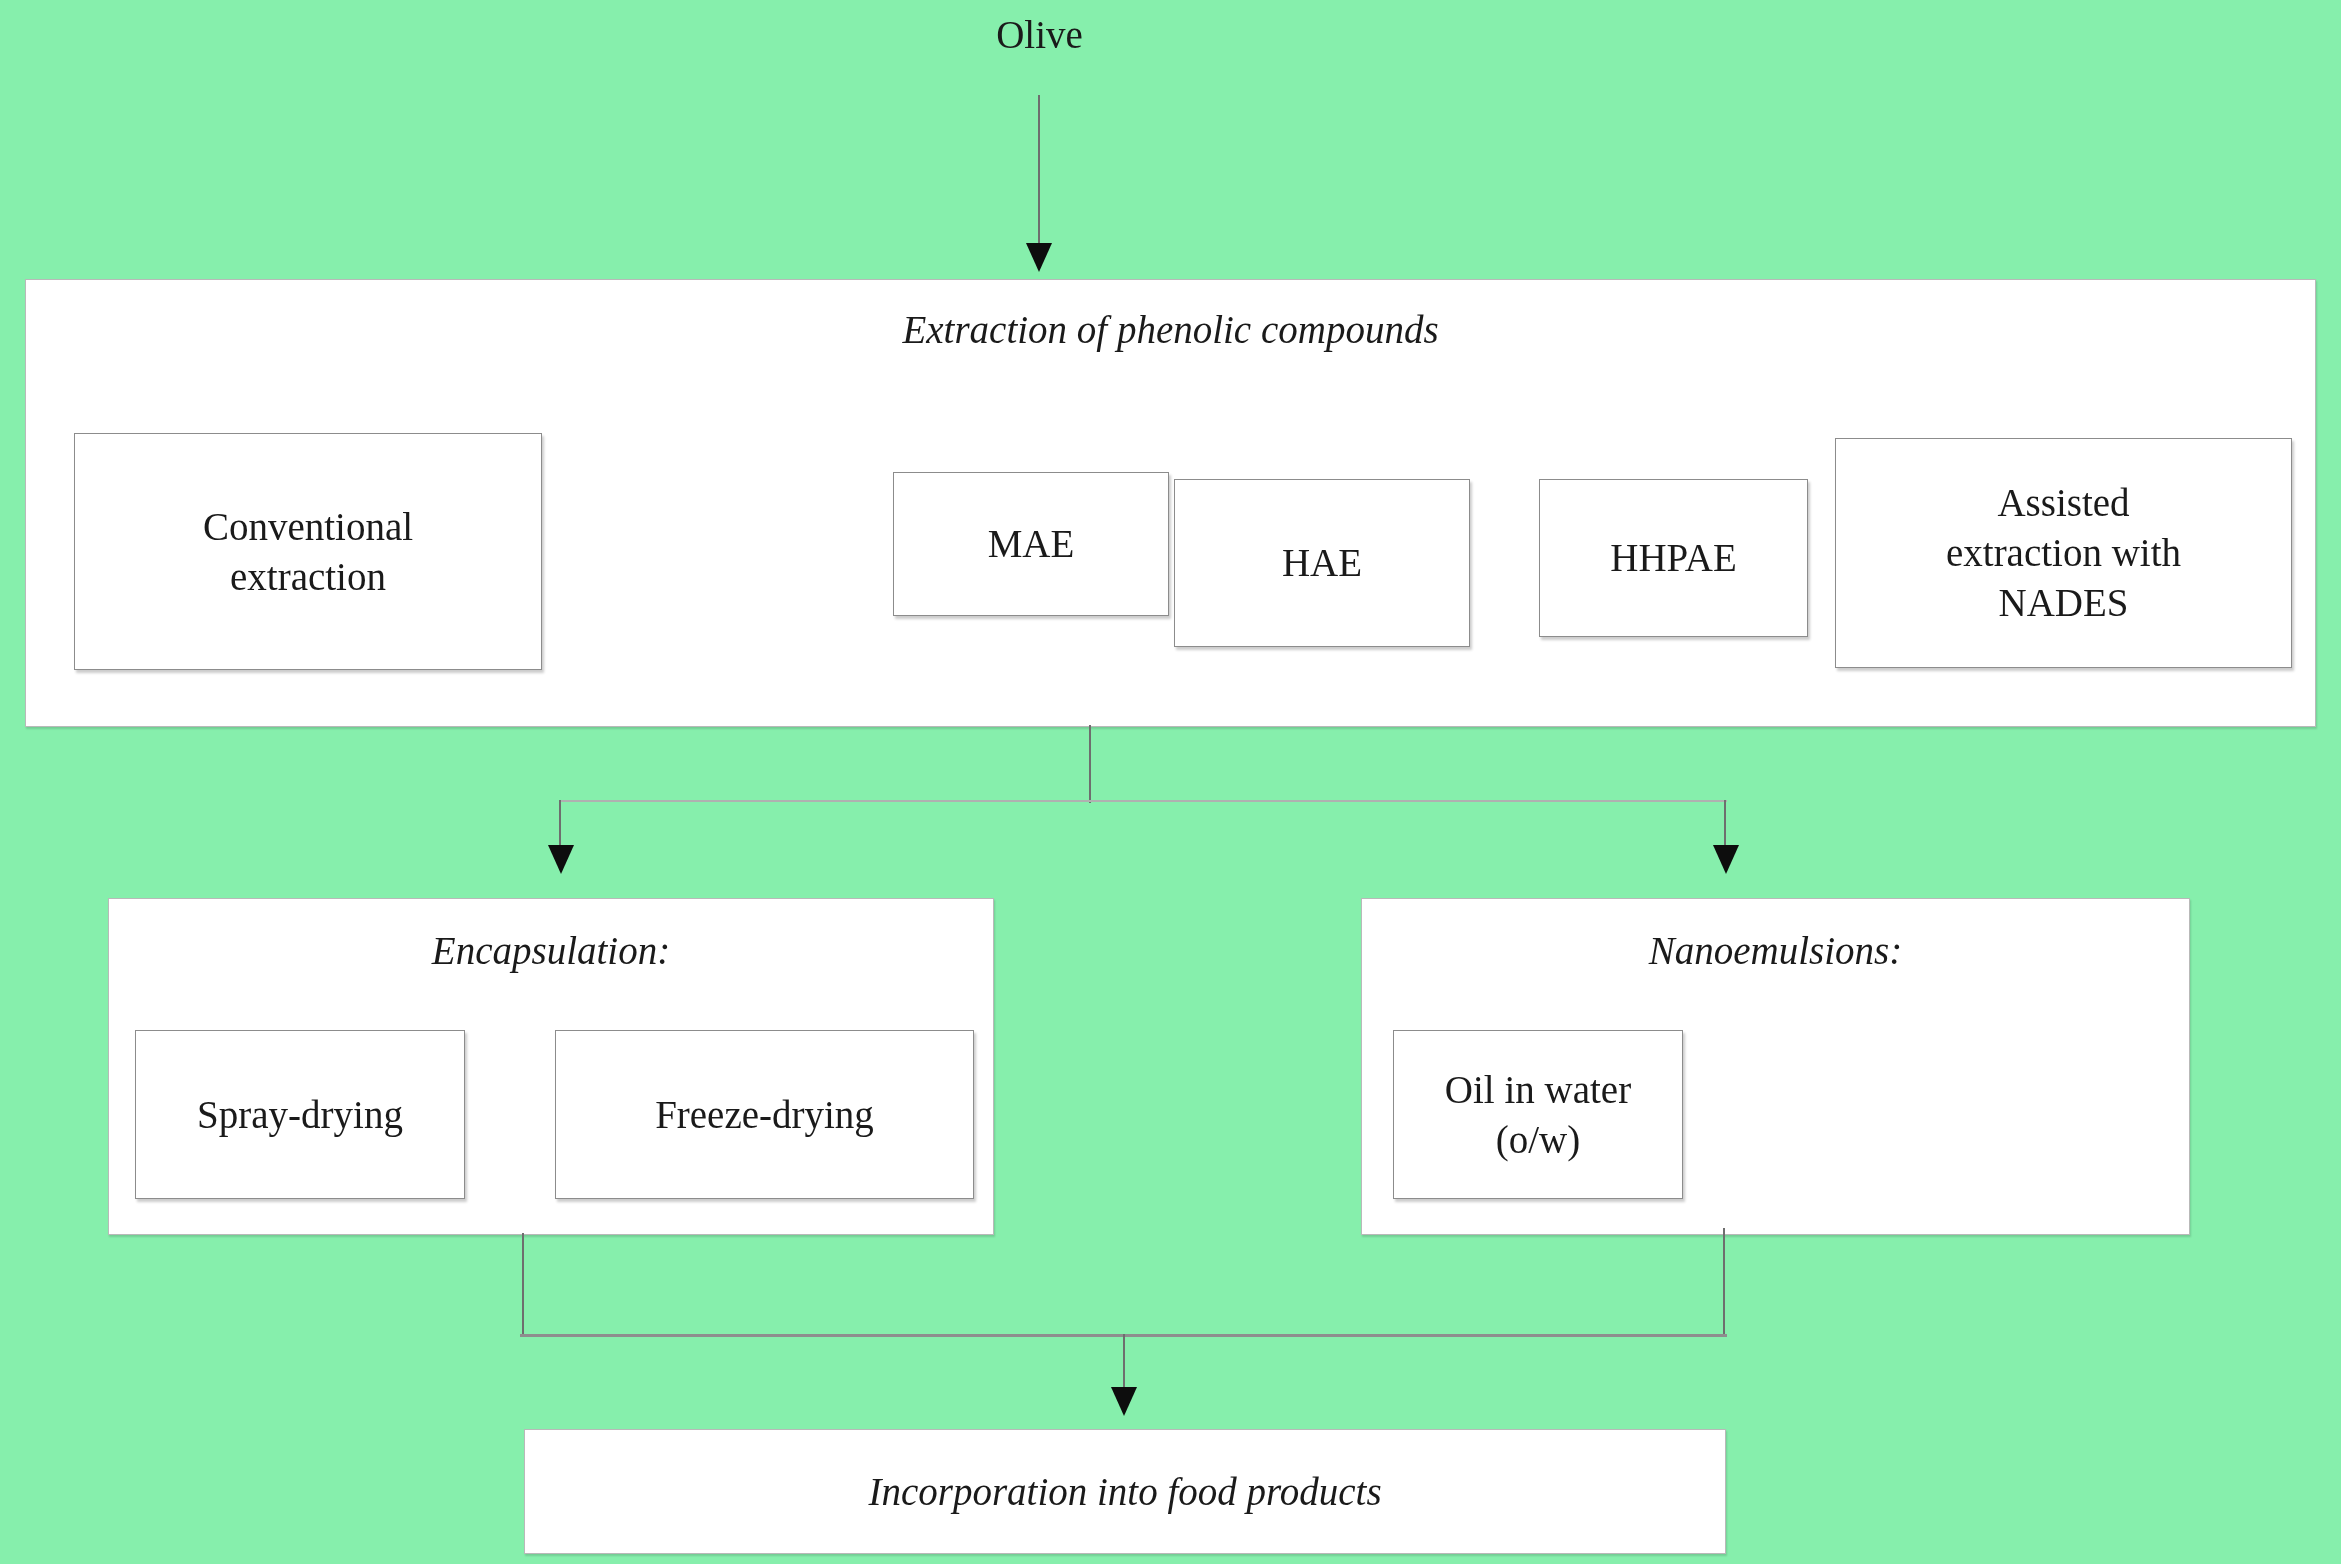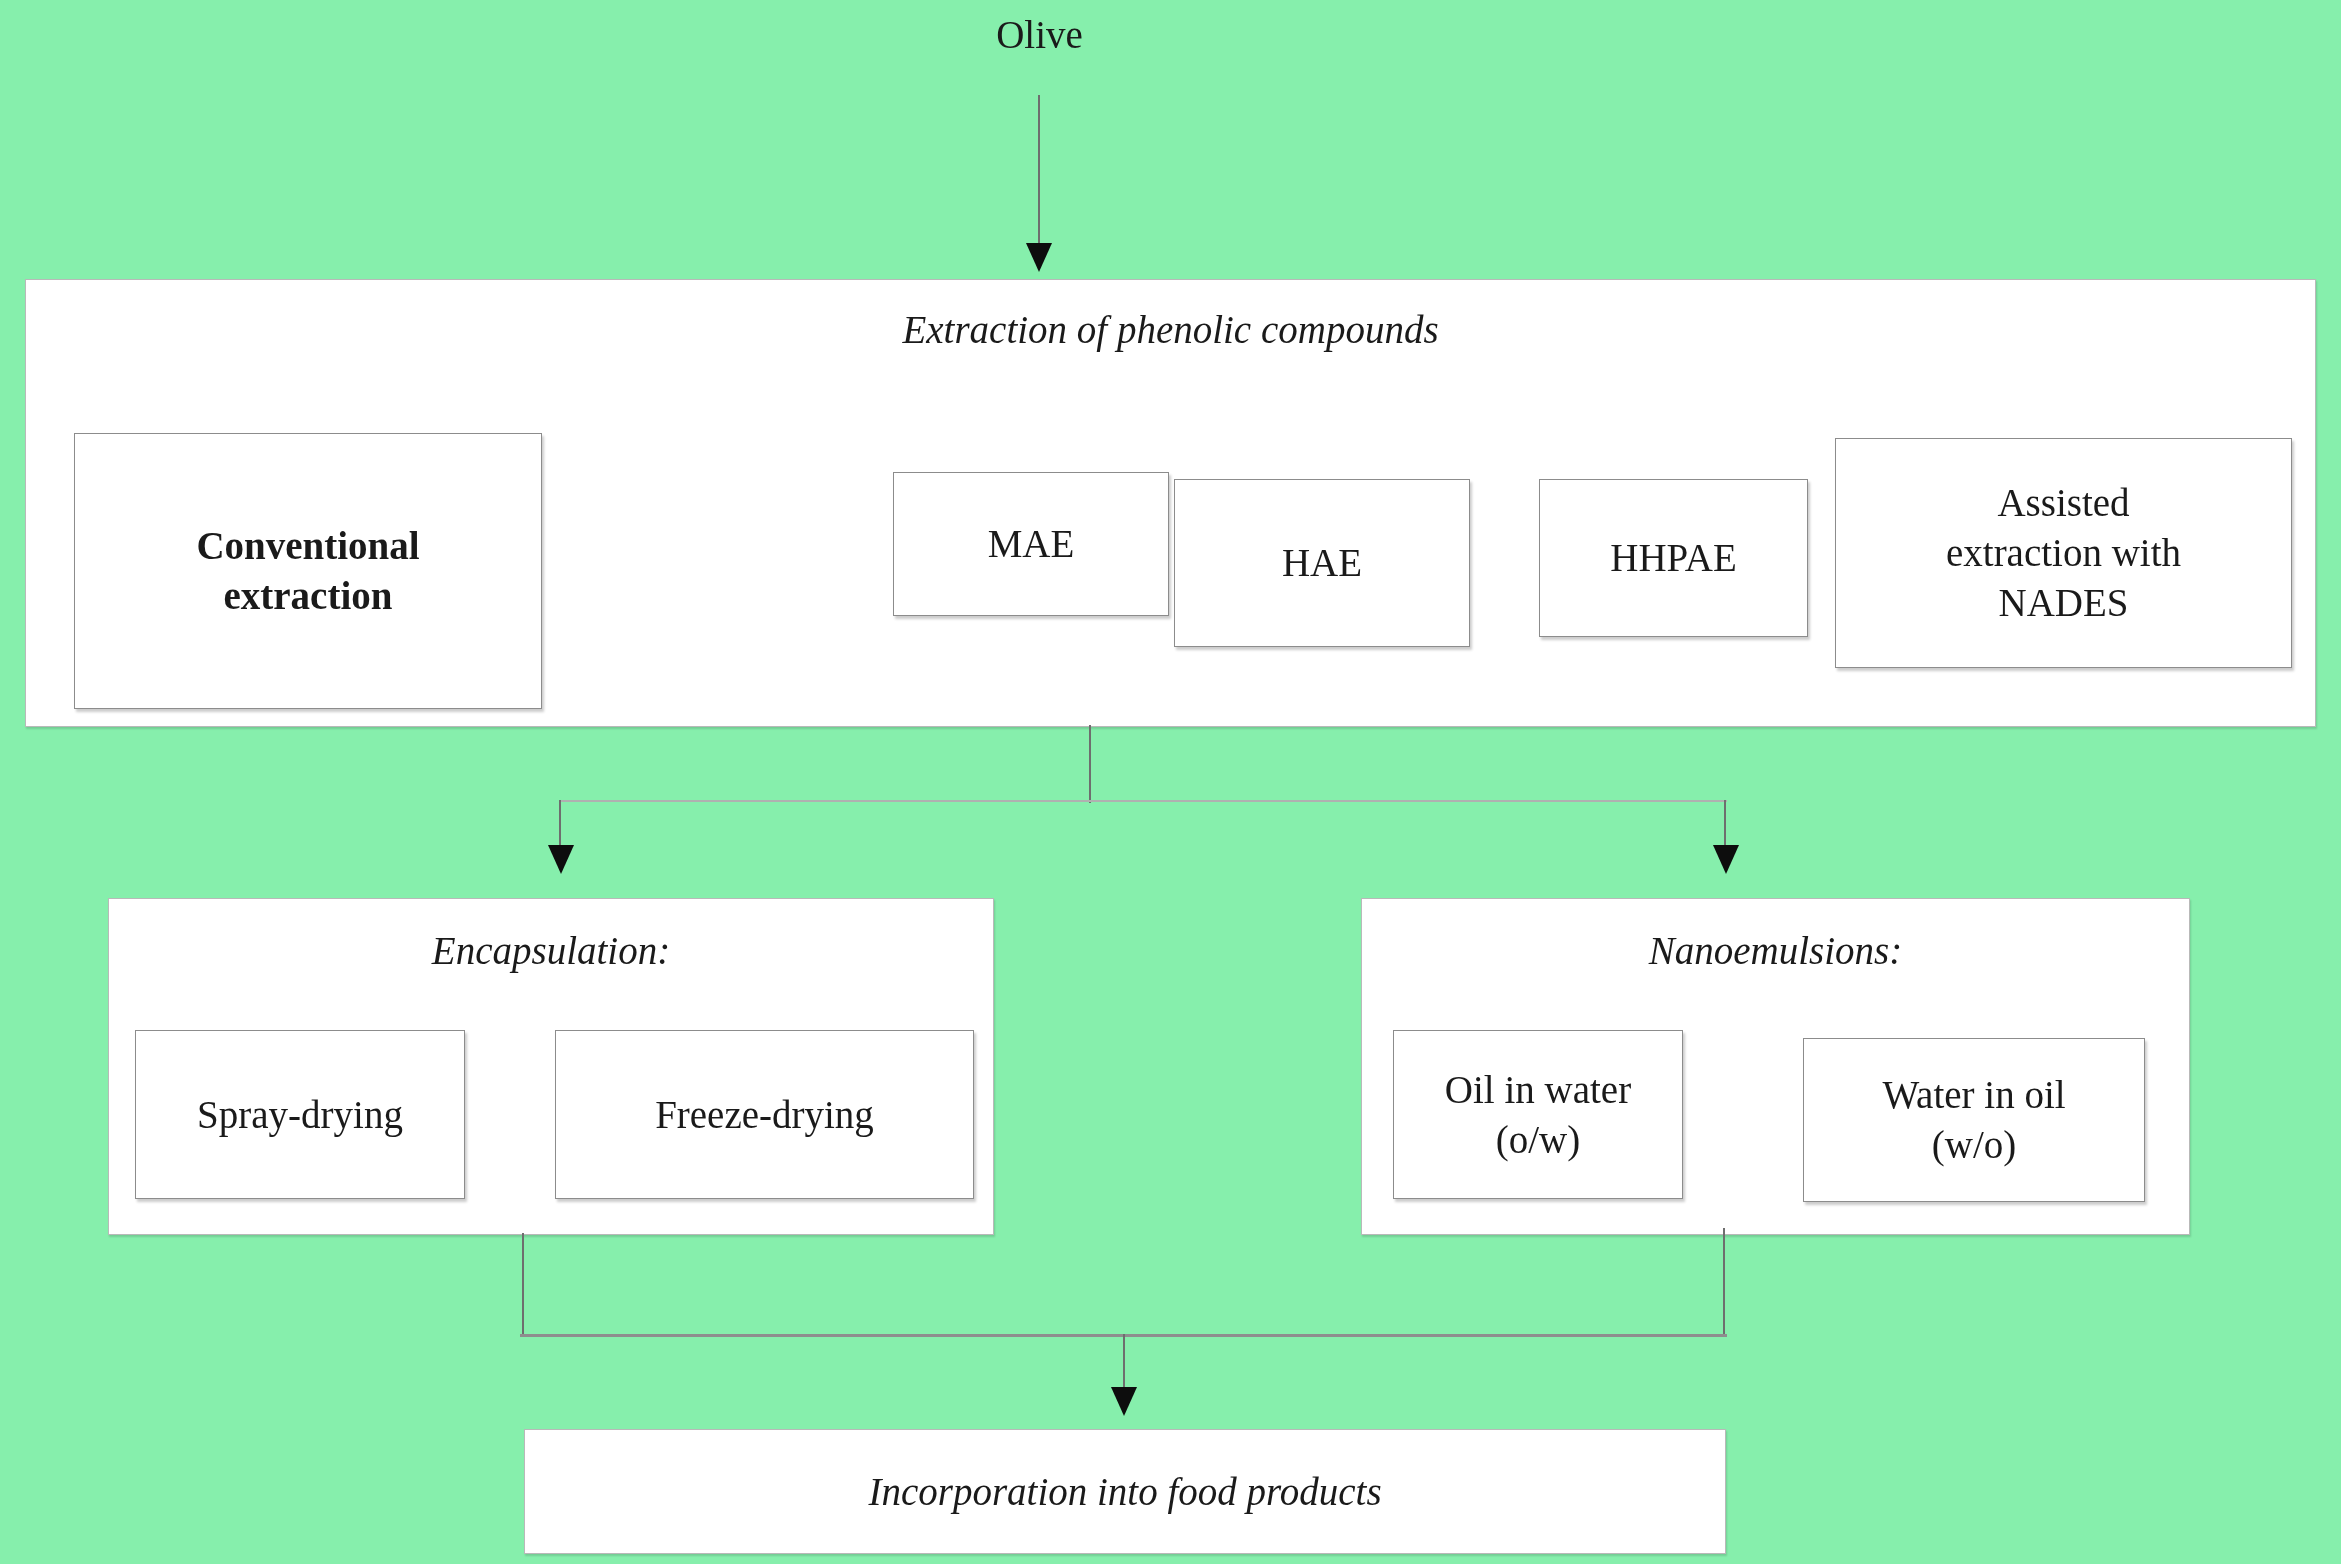--- a/index.html
+++ b/index.html
@@ -106,21 +106,21 @@
   <div class="free-label fs-olive" style="left:896px; top:12px; width:287px;">Olive</div>
 
   <div class="vline" style="left:1038px; top:95px; height:169px;"></div>
   <div class="arrowhead" style="left:1026px; top:243px;"></div>
 
   <div class="node container-box" style="left:25px; top:279px; width:2291px; height:448px;">
 
     <div class="container-title fs-title" style="top:27px;">Extraction of phenolic compounds</div>
   </div>
 
-  <div class="node leaf-box" style="left:74px; top:433px; width:468px; height:276px;font-weight:bold;">
+  <div class="node leaf-box" style="left:74px; top:433px; width:468px; height:237px;">
     <span class="label fs-leaf-lg">Conventional
 extraction</span>
   </div>
 
 
   <div class="node leaf-box" style="left:893px; top:472px; width:276px; height:144px;">
     <span class="label fs-leaf">MAE</span>
   </div>
 
   <div class="node leaf-box" style="left:1174px; top:479px; width:296px; height:168px;">
@@ -161,24 +161,20 @@
 
   <div class="node container-box" style="left:1361px; top:898px; width:829px; height:337px;">
     <div class="container-title fs-title" style="top:29px;">Nanoemulsions:</div>
   </div>
 
   <div class="node leaf-box" style="left:1393px; top:1030px; width:290px; height:169px;">
     <span class="label fs-leaf">Oil in water
 (o/w)</span>
   </div>
 
-  <div class="node leaf-box" style="left:1803px; top:1038px; width:342px; height:164px;">
-    <span class="label fs-leaf">Water in oil
-(w/o)</span>
-  </div>
 
   <div class="vline" style="left:522px; top:1233px; height:103px;"></div>
 
   <div class="vline" style="left:1723px; top:1228px; height:108px;"></div>
 
   <div class="hline-dark" style="left:520px; top:1334px; width:1207px;"></div>
 
   <div class="vline" style="left:1123px; top:1334px; height:66px;"></div>
   <div class="arrowhead" style="left:1111px; top:1387px;"></div>
 

